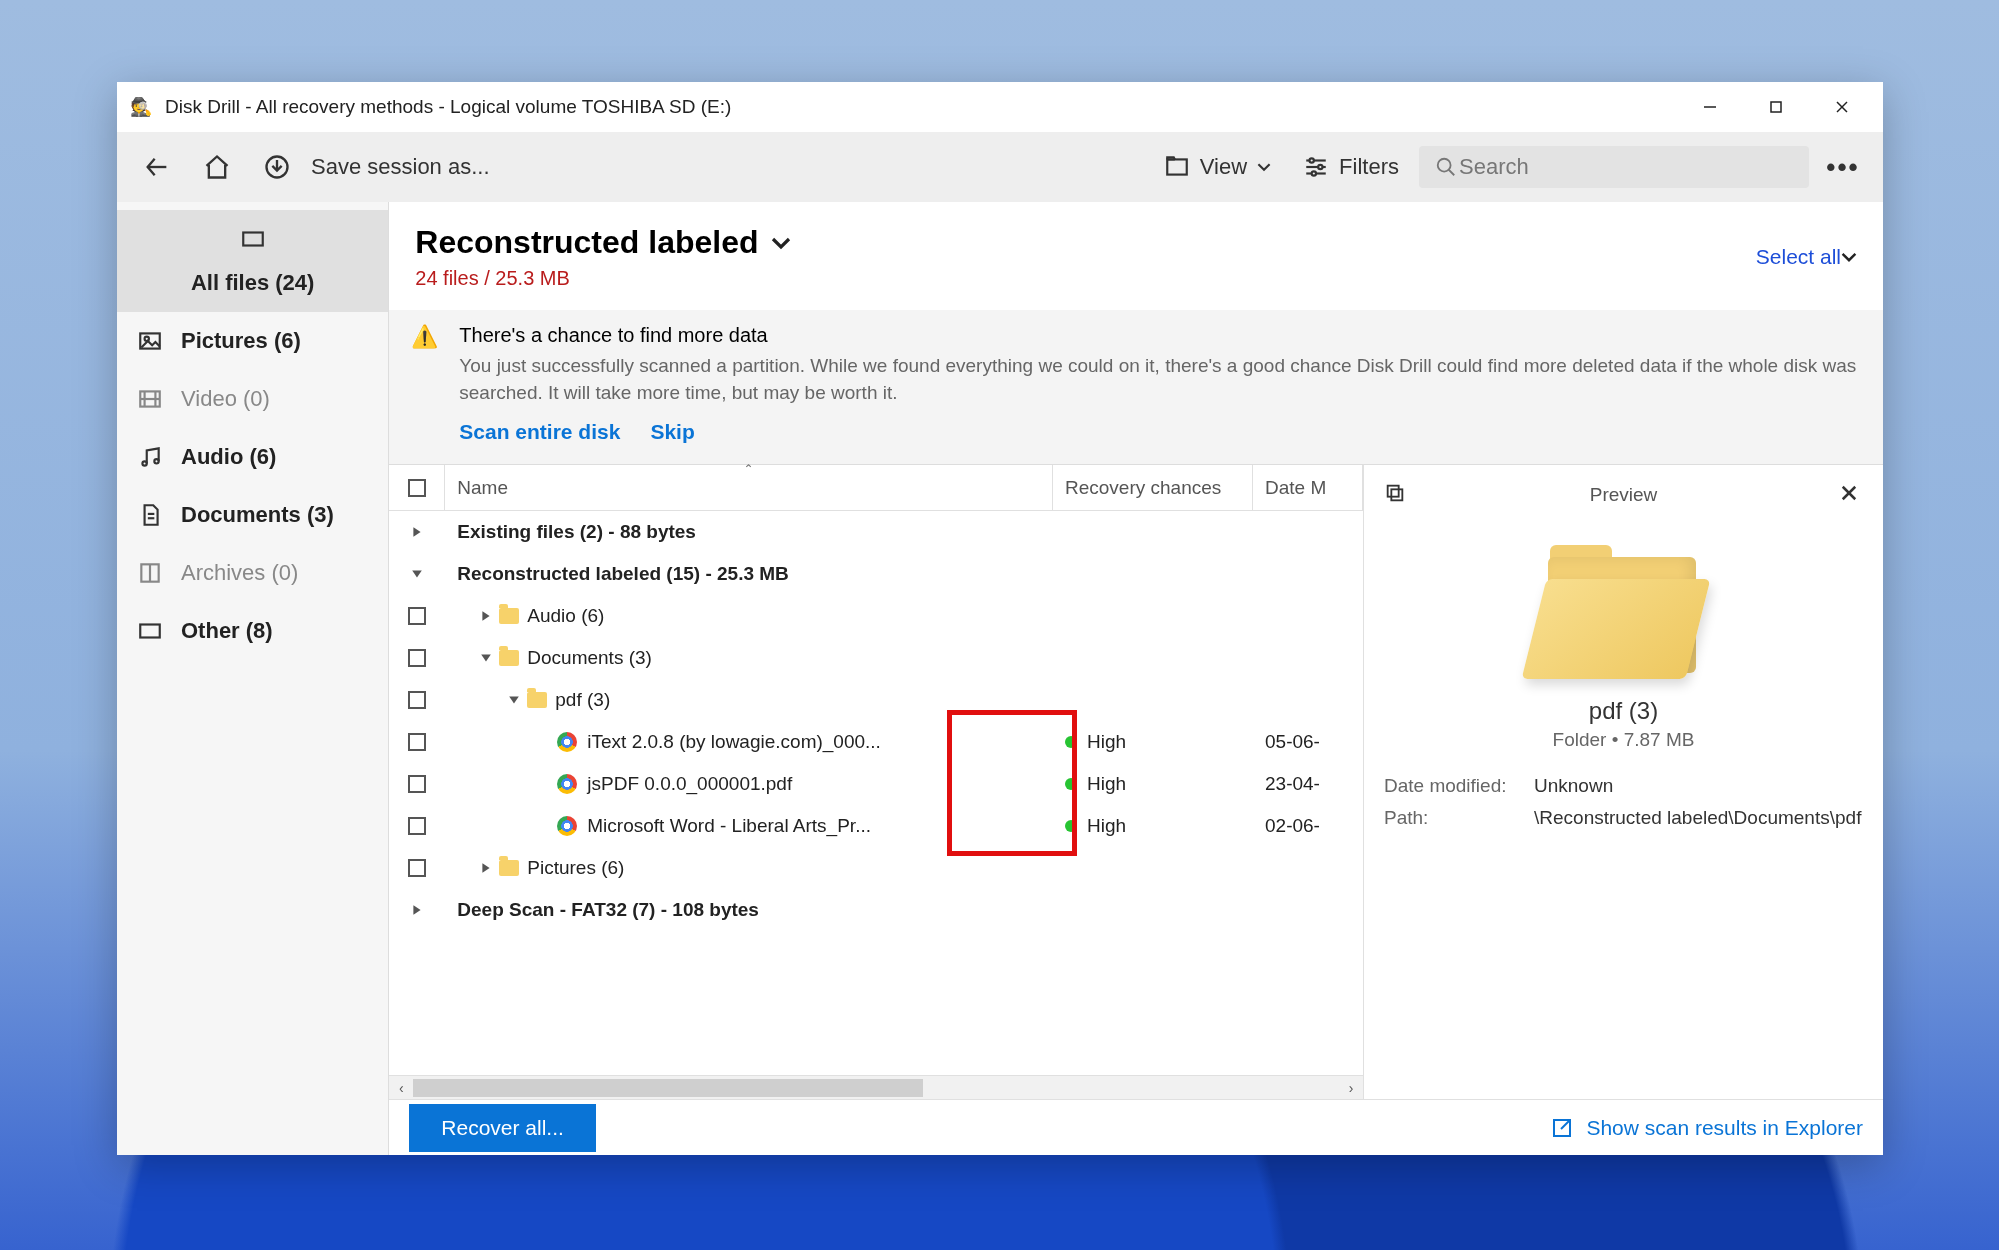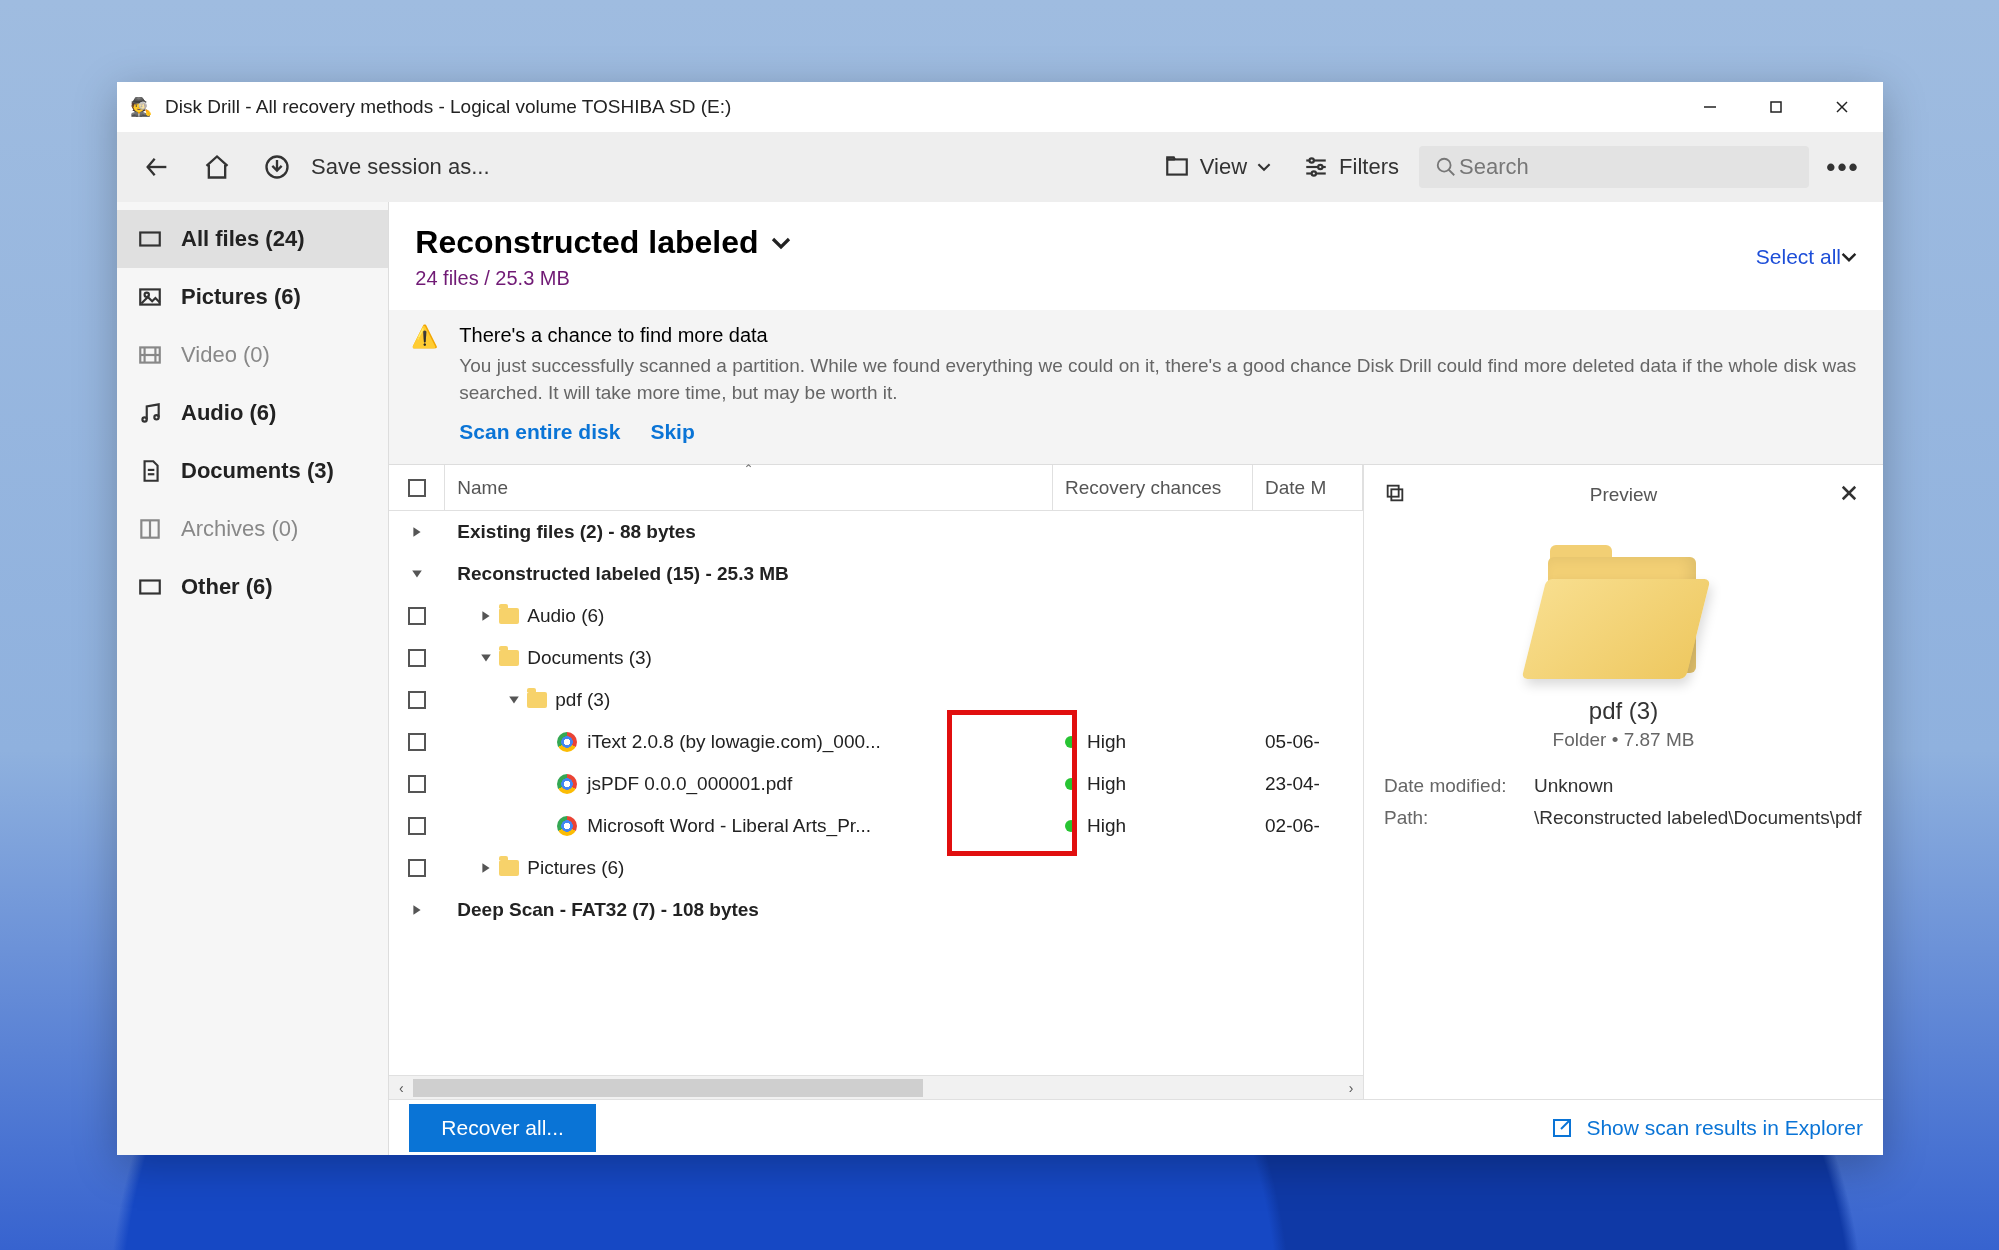--- a/index.html
+++ b/index.html
@@ -84,36 +84,36 @@
   .sidebar {
     width: 352px; background:#f6f6f6; border-right:1px solid #ddd;
     padding-top:8px;
   }
   .sb-item {
     display:flex; align-items:center; gap:18px;
     padding: 16px 20px;
     font-size:22px; font-weight:600; color:#222; cursor:pointer;
   }
   .sb-item.dim { color:#888; font-weight:500; }
-  .sb-item.selected { background:#e0e0e0; }
+  .sb-item.selected { background:#e0e0e0;flex-direction:column; }
   .sb-item svg { width:26px; height:26px; stroke:#333; fill:none; stroke-width:2; flex:0 0 26px; }
   .sb-item.dim svg { stroke:#888; }
   
   .main {
     flex:1 1 auto; display:flex; flex-direction:column; overflow:hidden;
   }
   .mainhdr {
     padding: 22px 26px 10px;
     display:flex; align-items:center; justify-content:space-between;
     gap: 20px;
   }
   .mainhdr .left h1 {
     font-size:32px; font-weight:700; display:flex; align-items:center; gap:12px;
   }
-  .mainhdr .left .sub { font-size:20px; color:#701a75; margin-top:6px; }
+  .mainhdr .left .sub { font-size:20px; color:#b91c1c; margin-top:6px; }
   .selectall { font-size:21px; color:#1d4ed8; display:flex; align-items:center; gap:0; cursor:pointer; }
   .notice {
     margin: 10px 0 0 0; padding: 14px 22px 20px 70px;
     background:#f4f4f4;
     position:relative;
     font-size:19px;
   }
   .notice .warn {
     position:absolute; left:22px; top:14px; font-size:22px;
   }
@@ -348,21 +348,21 @@
         <svg viewBox="0 0 24 24">
             <rect x="4" y="4" width="16" height="16"></rect>
             <line x1="12" y1="4" x2="12" y2="20"></line>
           </svg>
         <span>Archives (0)</span>
       </div>
       <div class="sb-item">
         <svg viewBox="0 0 24 24">
             <rect x="3" y="6" width="18" height="12"></rect>
           </svg>
-        <span>Other (6)</span>
+        <span>Other (8)</span>
       </div>
     </div>
 
     <div class="main">
 
       <div class="mainhdr">
         <div class="left">
           <h1>
             <span>Reconstructed labeled</span>
             <svg width="20" height="20" viewBox="0 0 10 10">

